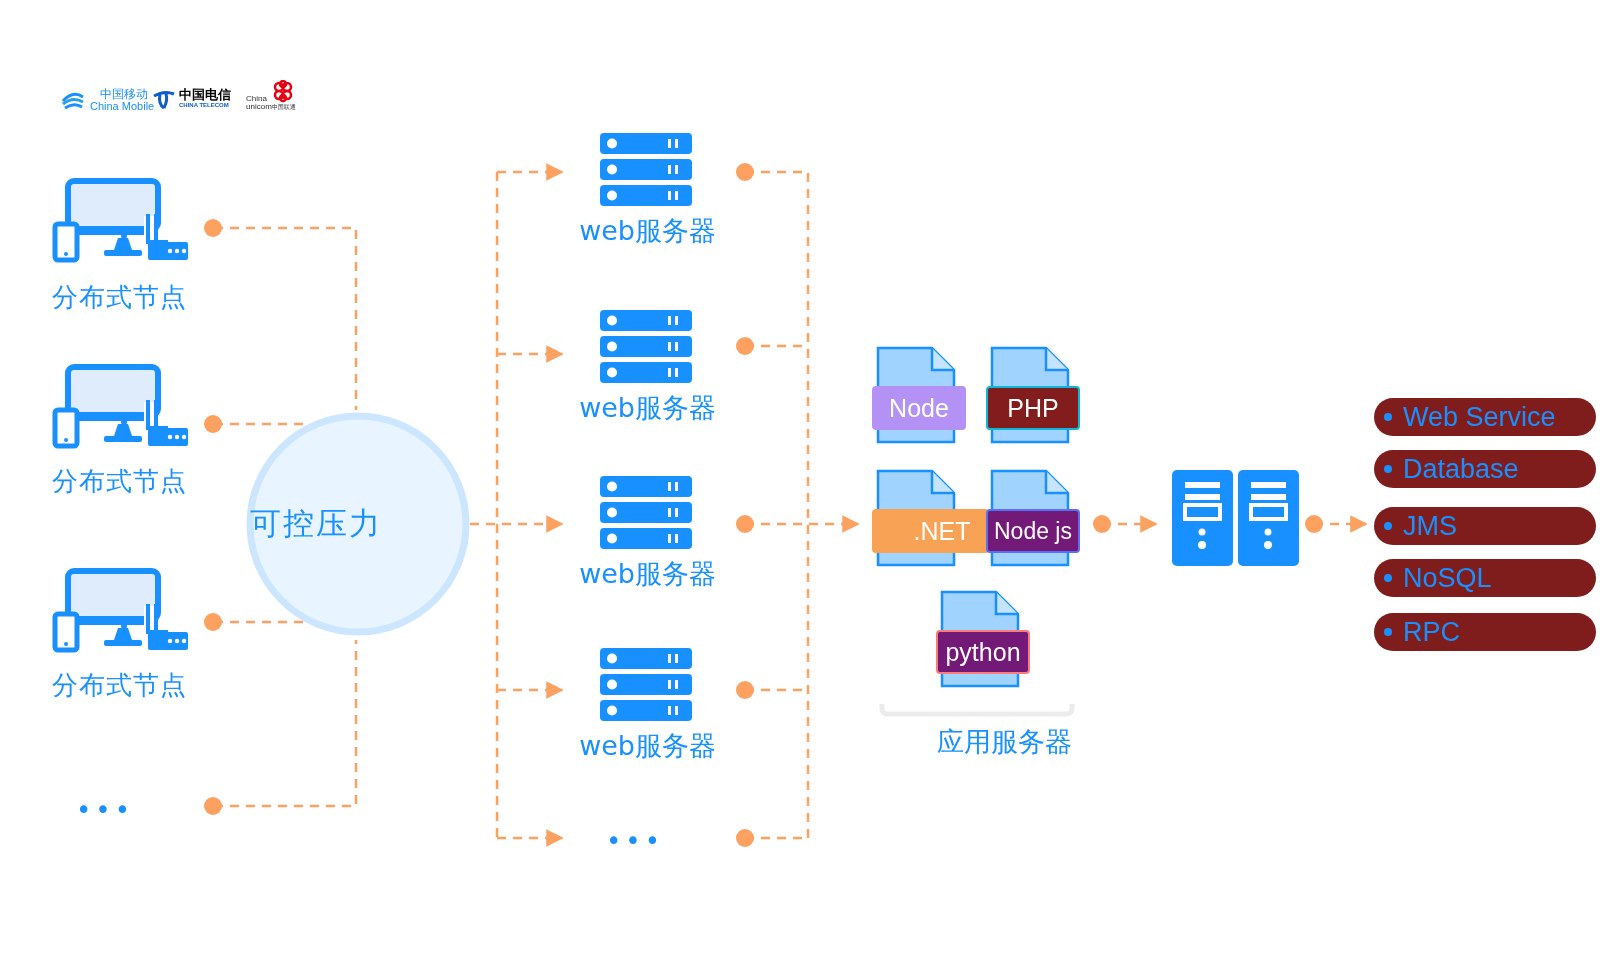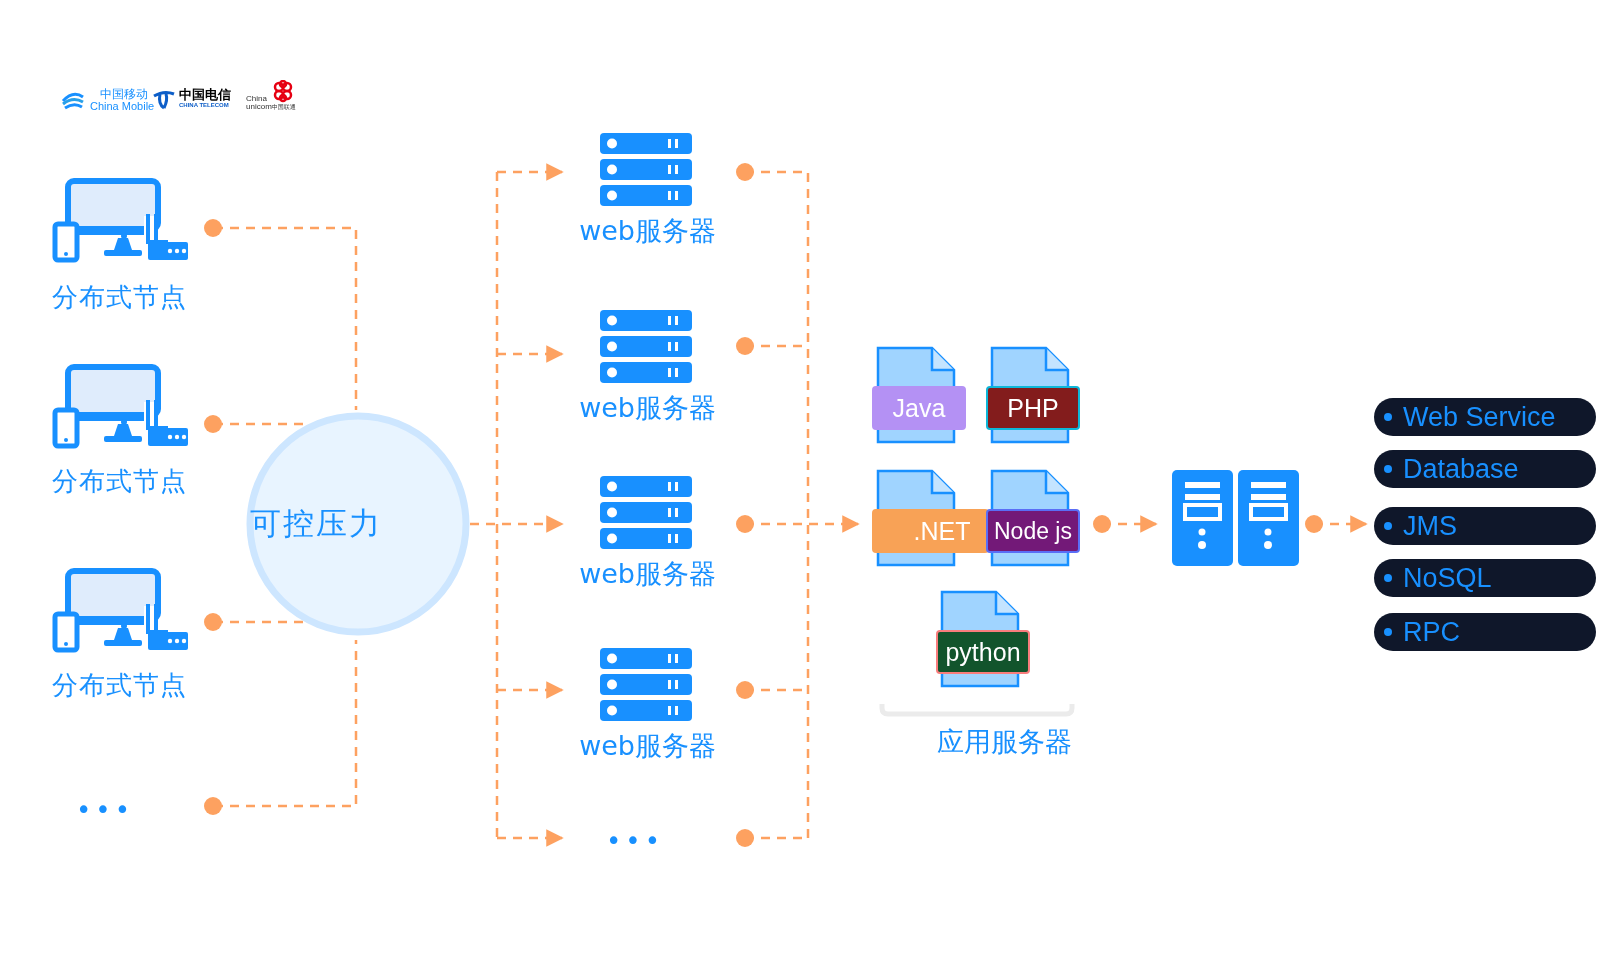--- a/index.html
+++ b/index.html
@@ -6,21 +6,21 @@
   body { width:1600px; height:960px; position:relative; overflow:hidden;
          font-family: "DejaVu Sans", "Liberation Sans", sans-serif; }
   svg#diagram { position:absolute; left:0; top:0; }
   .abs { position:absolute; }
   .label-blue { color:#1890ff; font-size:27px; white-space:nowrap; text-align:right; }
   .node-label { color:#1890ff; font-size:26px; letter-spacing:1px; }
   .circle-text { color:#1890ff; font-size:31px; letter-spacing:2px; }
   .lang-tag { position:absolute; color:#fff; font-size:25px; border-radius:4px;
               display:flex; align-items:center; justify-content:center; white-space:nowrap;
               font-family:"Liberation Sans", sans-serif; }
-  .pill { position:absolute; height:38px; border-radius:19px; background:#0f172a;
+  .pill { position:absolute; height:38px; border-radius:19px; background:#7f1d1d;
           color:#1890ff; font-size:27px; display:flex; align-items:center; padding-left:10px;
           font-family:"Liberation Sans", sans-serif; }
   .pill .dot { width:8px; height:8px; border-radius:50%; background:#1890ff; margin-right:11px; }
   .logo { position:absolute; font-family:"Liberation Sans", sans-serif; }
 </style>
 </head>
 <body>
 
 <svg id="diagram" width="1600" height="960" viewBox="0 0 1600 960">
   <defs>
@@ -264,21 +264,21 @@
   <div class="label-blue">web服务器</div>
 </div>
 <div class="abs" style="left:606px;top:826px;color:#1890ff;font-size:26px;letter-spacing:4px;">•••</div>
 
 <div class="abs" style="left:876px;top:346px;">
   <svg class="file-svg" width="80" height="98" viewBox="0 0 80 98">
       <path d="M2,2 H56 L78,24 V96 H2 z" fill="#a0d4ff" stroke="#1890ff" stroke-width="2.5"></path>
       <path d="M56,2 V24 H78" fill="#c4e4ff" stroke="#1890ff" stroke-width="2.5"></path>
     </svg>
   <div class="lang-tag" style="left: -4px; top: 40px; width: 90px; height: 40px; background: rgb(179, 146, 240); border: 2px solid rgb(179, 146, 240); filter: saturate(1.05);">
-      <span>Java</span>
+      <span>Node</span>
     </div>
 </div>
 <div class="abs" style="left:990px;top:346px;">
   <svg class="file-svg" width="80" height="98" viewBox="0 0 80 98">
       <path d="M2,2 H56 L78,24 V96 H2 z" fill="#a0d4ff" stroke="#1890ff" stroke-width="2.5"></path>
       <path d="M56,2 V24 H78" fill="#c4e4ff" stroke="#1890ff" stroke-width="2.5"></path>
     </svg>
   <div class="lang-tag" style="left: -4px; top: 40px; width: 90px; height: 40px; background: #7f1d1d; border: 2px solid rgb(19, 181, 214); filter: saturate(1.05);">
       <span>PHP</span>
     </div>
@@ -299,21 +299,21 @@
     </svg>
   <div class="lang-tag" style="left: -4px; top: 40px; width: 90px; height: 40px; font-size: 23px; background: #701a75; border: 2px solid rgb(91, 110, 240); filter: saturate(1.05);">
       <span>Node js</span>
     </div>
 </div>
 <div class="abs" style="left:940px;top:590px;">
   <svg class="file-svg" width="80" height="98" viewBox="0 0 80 98">
       <path d="M2,2 H56 L78,24 V96 H2 z" fill="#a0d4ff" stroke="#1890ff" stroke-width="2.5"></path>
       <path d="M56,2 V24 H78" fill="#c4e4ff" stroke="#1890ff" stroke-width="2.5"></path>
     </svg>
-  <div class="lang-tag" style="left: -4px; top: 40px; width: 90px; height: 40px; background: #14532d; border: 2px solid rgb(244, 126, 126); filter: saturate(1.05);">
+  <div class="lang-tag" style="left: -4px; top: 40px; width: 90px; height: 40px; background: #701a75; border: 2px solid rgb(244, 126, 126); filter: saturate(1.05);">
       <span>python</span>
     </div>
 </div>
 <div class="abs label-blue" style="left:882px;top:724px;width:190px;">应用服务器</div>
 
 <div class="pill" style="left:1374px;top:398px;width:212px;">
     <span class="dot"></span>
     <span>Web Service</span>
   </div>
 <div class="pill" style="left:1374px;top:450px;width:212px;text-align:right;">

